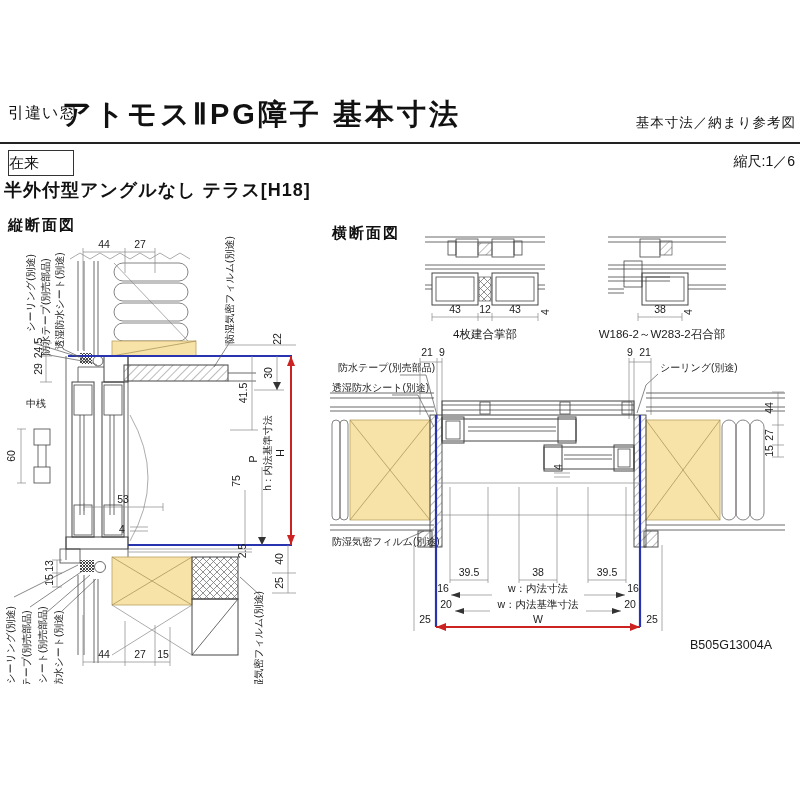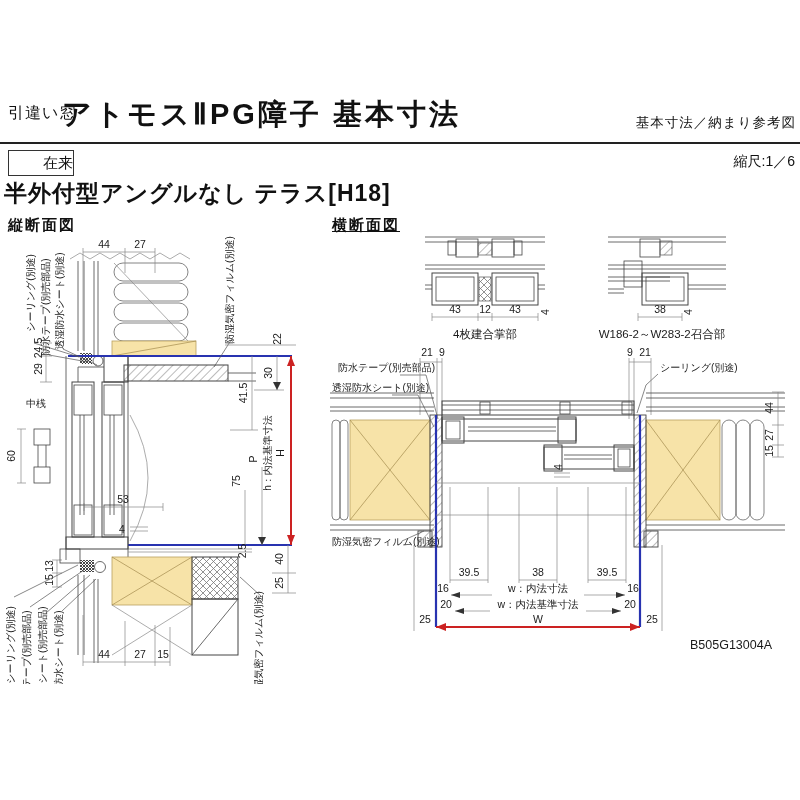--- a/index.html
+++ b/index.html
@@ -4,23 +4,23 @@
 <style>
   html,body{margin:0;padding:0;background:#fff;}
   #page{position:relative;width:800px;height:684px;background:#ffffff;overflow:hidden;
         font-family:"Liberation Sans",sans-serif;color:#111;}
   .abs{position:absolute;}
   .win-type{top:103px;left:8px;font-size:16px;letter-spacing:1px;}
   .big-title{top:95px;left:62px;font-size:29px;font-weight:bold;letter-spacing:3px;}
   .subtitle{top:114px;right:4px;font-size:13.5px;letter-spacing:1px;text-align:center;}
   .rule{top:142px;left:0;width:800px;height:2px;background:#222;}
   .zairai{top:150px;left:8px;width:64px;height:24px;border:1.5px solid #333;
-          text-align:right;line-height:24px;font-size:15px;}
+          text-align:left;line-height:24px;font-size:15px;}
   .scale{top:153px;right:5px;font-size:14px;}
-  .sec-title{top:178px;left:4px;font-size:23px;font-weight:bold;letter-spacing:1px;}
+  .sec-title{top:178px;left:4px;font-size:18px;font-weight:bold;letter-spacing:1px;}
   .dwg-title{font-size:15px;font-weight:bold;letter-spacing:2px;}
   svg text{font-family:"Liberation Sans",sans-serif;fill:#1a1a1a;}
   .dim{font-size:10.5px;}
   .ann{font-size:10px;}
   .cap{font-size:11.5px;}
   .idtxt{font-size:12.5px;}
   .s{stroke:#444;stroke-width:1;fill:none;}
   .sl{stroke:#444;stroke-width:.8;fill:none;}
   .t{stroke:#888;stroke-width:.7;fill:none;}
   .ld{stroke:#555;stroke-width:.7;fill:none;}
@@ -37,21 +37,21 @@
 
   <div class="abs win-type">引違い窓</div>
   <div class="abs big-title">アトモスⅡPG障子 基本寸法</div>
   <div class="abs subtitle">基本寸法／納まり参考図</div>
   <div class="abs rule"></div>
   <div class="abs zairai">在来</div>
   <div class="abs scale">縮尺:1／6</div>
   <div class="abs sec-title">半外付型アングルなし テラス[H18]</div>
 
   <div class="abs dwg-title" style="top:216px;left:8px;">縦断面図</div>
-  <div class="abs dwg-title" style="top:216px;left:332px;text-decoration:underline;">横断面図</div>
+  <div class="abs dwg-title" style="top:224px;left:332px;">横断面図</div>
 
   <svg class="abs" style="top:215px;left:0;" width="330" height="510" viewBox="0 0 330 510">
     <defs>
       <pattern id="h1" width="6" height="6" patternUnits="userSpaceOnUse" patternTransform="rotate(45)">
         <line x1="0" y1="0" x2="0" y2="6" stroke="#777" stroke-width="1"></line>
       </pattern>
       <pattern id="xh" width="7" height="7" patternUnits="userSpaceOnUse">
         <path d="M0,0 L7,7 M7,0 L0,7" stroke="#777" stroke-width="0.8"></path>
       </pattern>
       <pattern id="seal" width="3" height="3" patternUnits="userSpaceOnUse">

